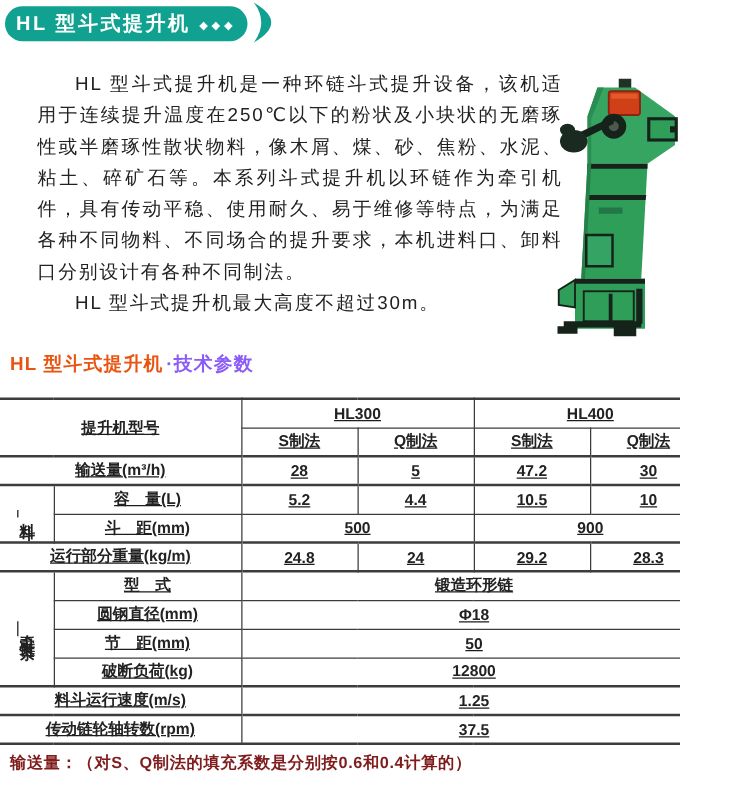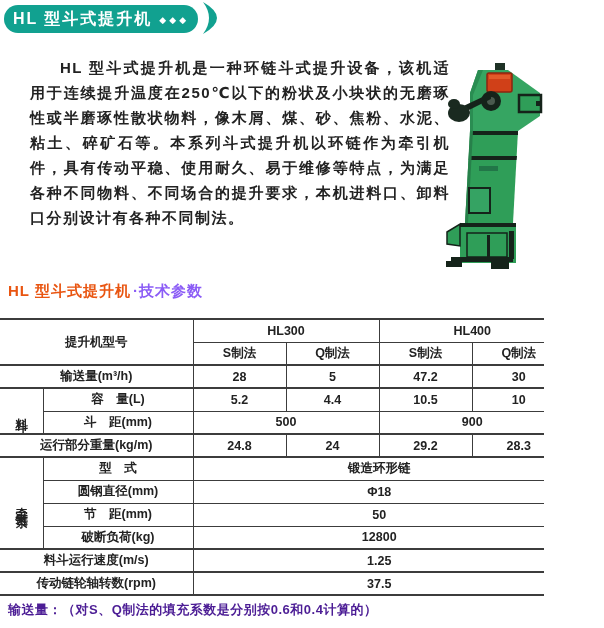--- a/index.html
+++ b/index.html
@@ -10,62 +10,63 @@
   
   .banner { position:absolute; left:4px; top:3px; display:flex; align-items:center; }
   .pill { width:194px; height:28px; background:#11a190; border-radius:14px;
           display:flex; align-items:center; justify-content:center; color:#ffffff; }
   .pill-title { font-size:16px; font-weight:bold; letter-spacing:2px; }
   .pill-diamonds { font-size:9px; letter-spacing:3px; margin-left:7px; padding-top:2px; }
   .swoosh { margin-left:3px; margin-top:-2px; }
 
   
   .intro { position:absolute; left:30px; top:55px; width:420px; }
-  .intro p { font-size:15px; line-height:25px; font-weight:bold; letter-spacing:1.5px;
+  .intro p { font-size:15px; line-height:25px; font-weight:normal; letter-spacing:1.5px;
              text-align:justify; text-indent:2em; color:#222; }
 
   
   .photo { position:absolute; left:443px; top:53px; width:160px; height:217px; }
 
   
   .section-title { position:absolute; left:8px; top:282px; font-size:15px; font-weight:bold; letter-spacing:1px; }
   .section-title .hl { color:#e95511; }
   .section-title .rest { color:#8b5cf6; margin-left:2px; }
 
   
   .spec-wrap { position:absolute; left:0; top:318px; }
-  table { border-collapse:collapse; width:565px; table-layout:fixed; }
+  table { border-collapse:collapse; width:565px; table-layout:fixed;text-decoration:underline; }
   td { border:1px solid #3c3c3c; height:23px; text-align:center; vertical-align:middle;
        font-size:12.5px; font-weight:bold; color:#222; padding:0 3px; overflow:hidden; }
   tr.sec td { border-top-width:2px;text-align:center; }
   table { border-top:2px solid #3c3c3c; border-bottom:2px solid #3c3c3c; }
   td.first { border-left:none; }
   td.last  { border-right:none; }
   td.vtext { writing-mode:vertical-rl; text-orientation:upright; letter-spacing:3px; padding:2px 0; }
 
   
-  .footnote { position:absolute; left:8px; top:601px; font-size:13px; font-weight:bold; letter-spacing:0.5px; color:#4c1d95; }
+  .footnote { position:absolute; left:8px; top:601px; font-size:13px; font-weight:bold; letter-spacing:0.5px; color:#7f1d1d; }
 </style>
 </head>
 <body>
 
 <div class="page">
 
   <div class="banner">
     <div class="pill">
       <span class="pill-title">HL 型斗式提升机</span>
       <span class="pill-diamonds">◆◆◆</span>
     </div>
     <svg class="swoosh" width="24" height="34" viewBox="0 0 24 34">
       <path d="M2,1 Q30,17 2,33 Q14,17 2,1 Z" fill="#11a190"></path>
     </svg>
   </div>
 
   <div class="intro">
     <p>HL 型斗式提升机是一种环链斗式提升设备，该机适用于连续提升温度在250℃以下的粉状及小块状的无磨琢性或半磨琢性散状物料，像木屑、煤、砂、焦粉、水泥、粘土、碎矿石等。本系列斗式提升机以环链作为牵引机件，具有传动平稳、使用耐久、易于维修等特点，为满足各种不同物料、不同场合的提升要求，本机进料口、卸料口分别设计有各种不同制法。</p>
+    <p>HL 型斗式提升机最大高度不超过30m。</p>
   </div>
 
   <svg class="photo" viewBox="0 0 160 217">
 
     <rect x="52" y="10" width="10" height="9" fill="#1e3226"></rect>
 
     <polygon points="27,40 35,17 65,17 97,40 97,63 75,78 27,78" fill="#36a562"></polygon>
     <polygon points="27,40 35,17 40,17 30,42 30,78 27,78" fill="#2a8d52"></polygon>
 
     <rect x="44" y="20" width="25" height="19" rx="2" fill="#d04018" stroke="#8c2410" stroke-width="1.5"></rect>

